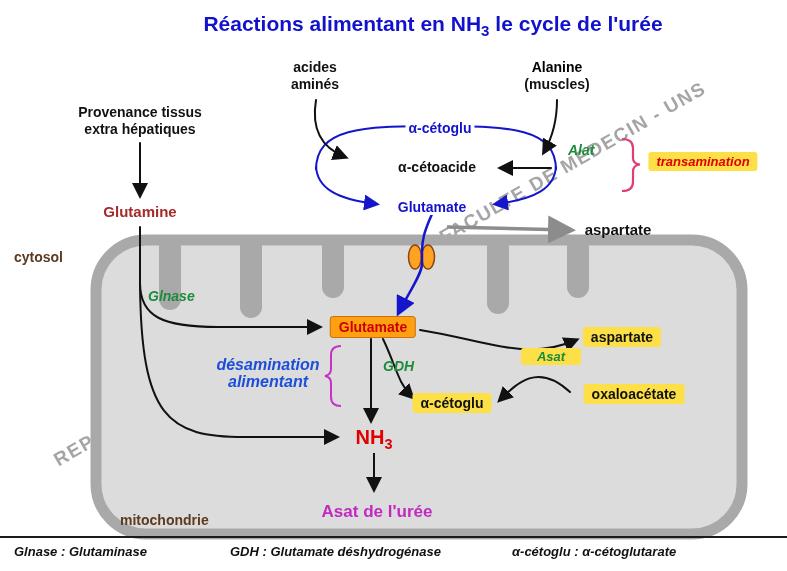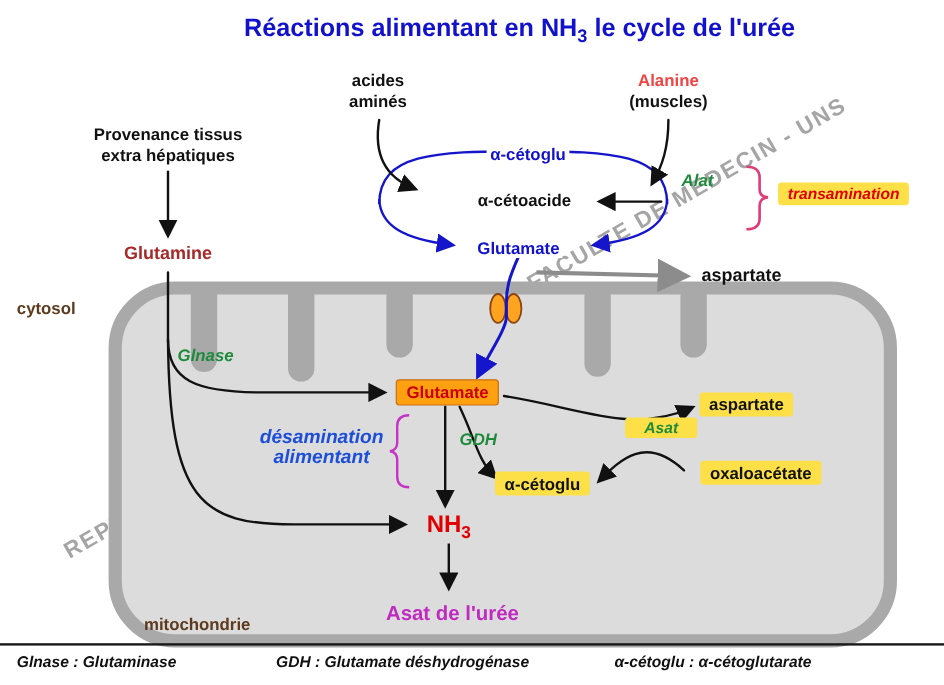--- a/index.html
+++ b/index.html
@@ -101,21 +101,21 @@
   <div class="title">
     <span>Réactions alimentant en NH</span><sub>3</sub><span> le cycle de l'urée</span>
   </div>
 
   <div class="lbl ctr" style="left:315px;top:59px;font-size:14px;line-height:17px;color:#111;">
     <div>acides</div>
     <div>aminés</div>
   </div>
 
   <div class="lbl ctr" style="left:557px;top:59px;font-size:14px;line-height:17px;">
-    <div style="color:#ef4444;">Alanine</div>
+    <div style="color:#000000;">Alanine</div>
     <div style="color:#111;">(muscles)</div>
   </div>
 
   <div class="lbl ctr" style="left:140px;top:104px;font-size:14px;line-height:17px;color:#111;">
     <div>Provenance tissus</div>
     <div>extra hépatiques</div>
   </div>
 
   <div class="lbl ctr whitebg" style="left:440px;top:120px;font-size:14px;color:#1212CC;">α-cétoglu</div>
   <div class="lbl ctr whitebg" style="left:437px;top:159px;font-size:14px;color:#111;">α-cétoacide</div>

